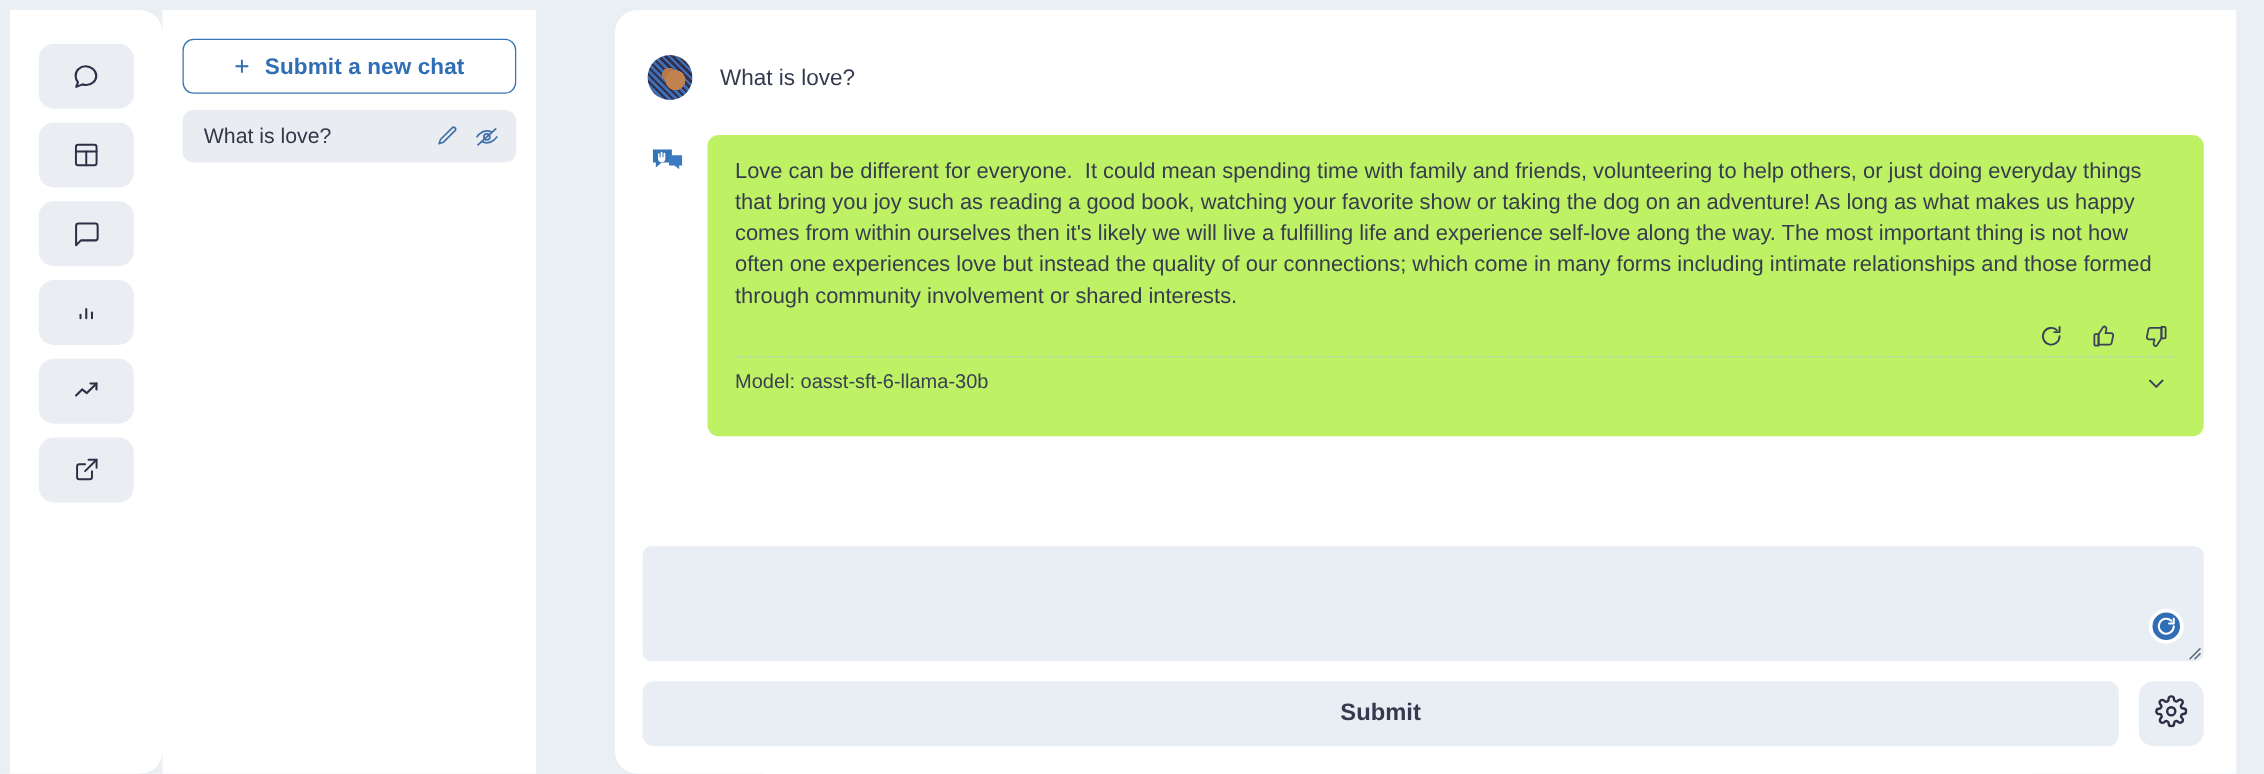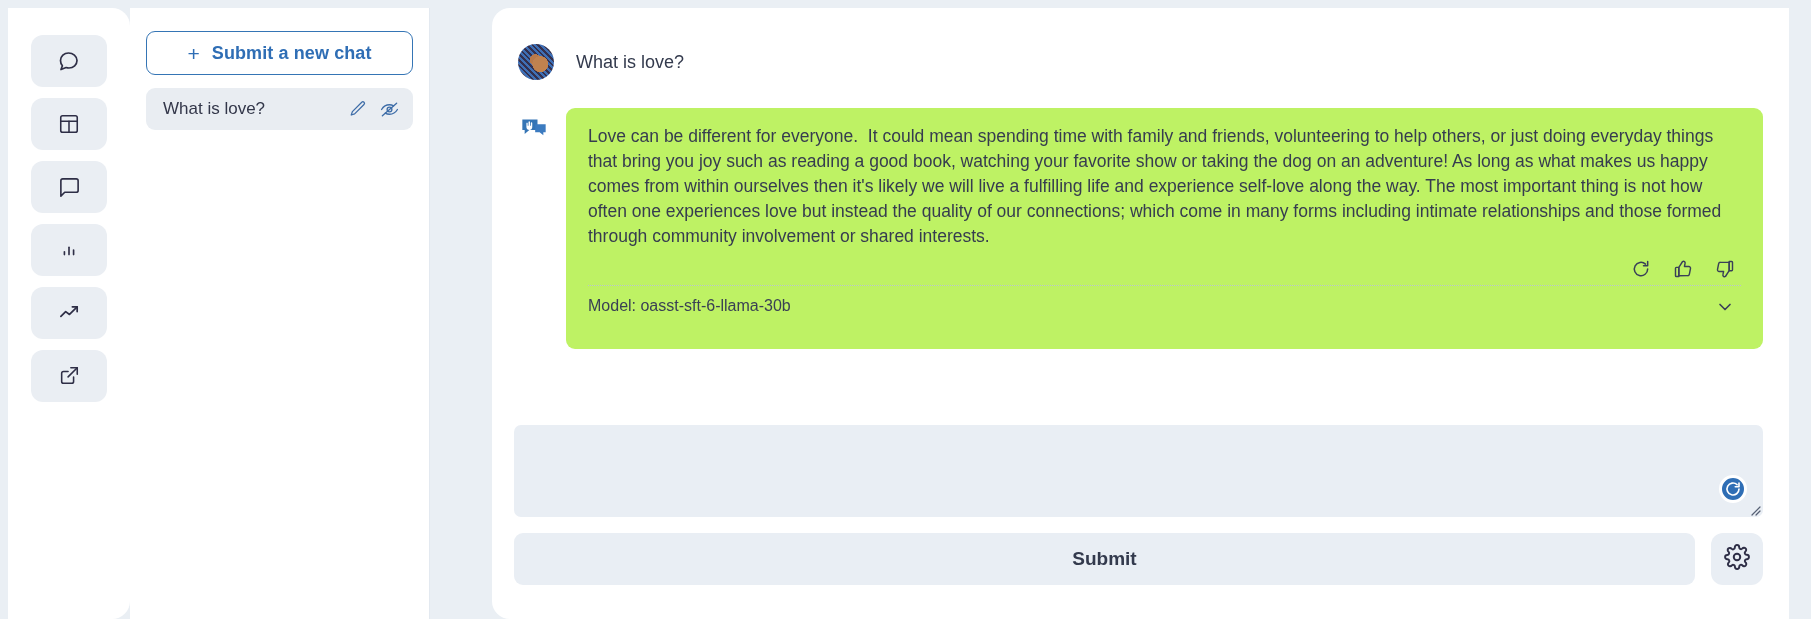--- a/index.html
+++ b/index.html
@@ -201,21 +201,21 @@
   .resize-grip {
     position: absolute;
     right: 2px; bottom: 1px;
     width: 14px; height: 14px;
     cursor: nwse-resize;
   }
   .submit-row {
     display: flex;
     align-items: center;
     gap: 16px;
-    padding: 16px 0 34px 0;
+    padding: 16px 0 22px 0;
   }
   .submit-btn {
     flex: 1 1 auto;
     height: 52px;
     border: none;
     border-radius: 9px;
     background: #e9eef4;
     font-family: "Liberation Sans", sans-serif;
     font-size: 19px;
     font-weight: bold;

